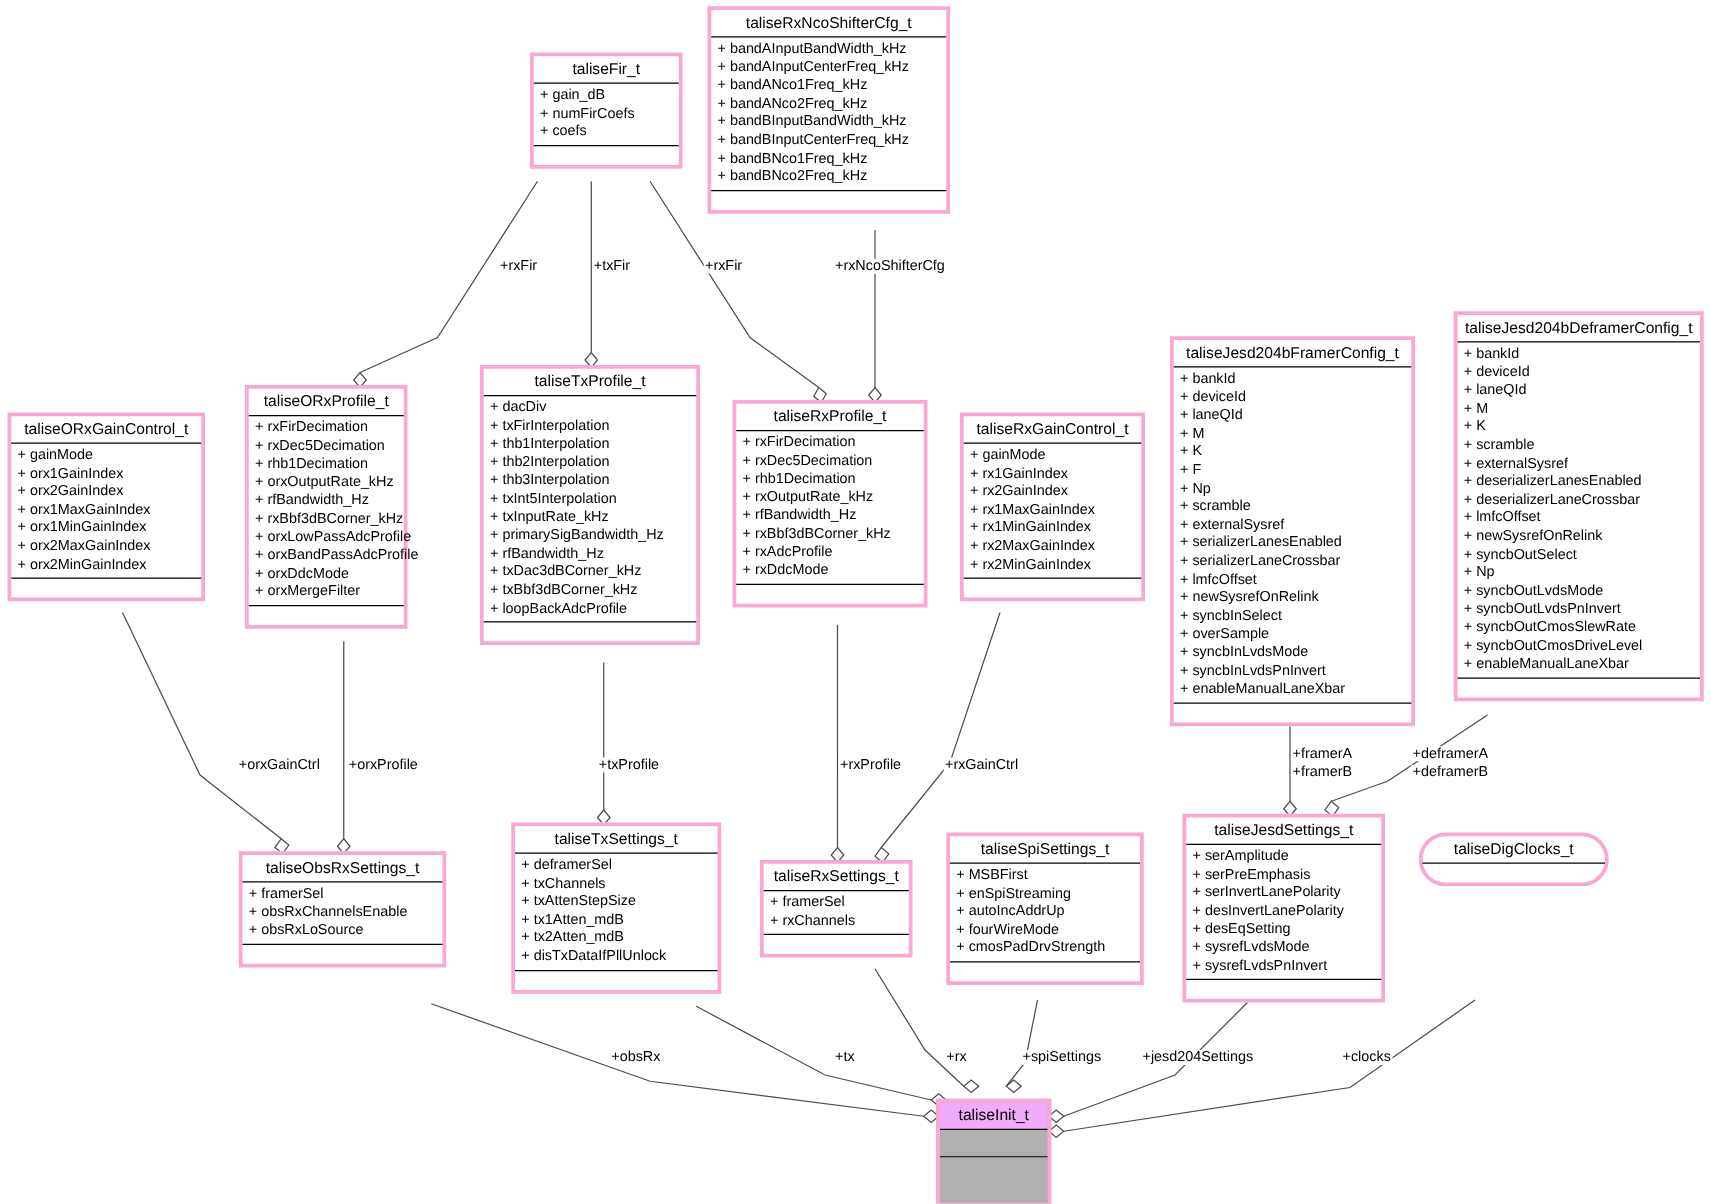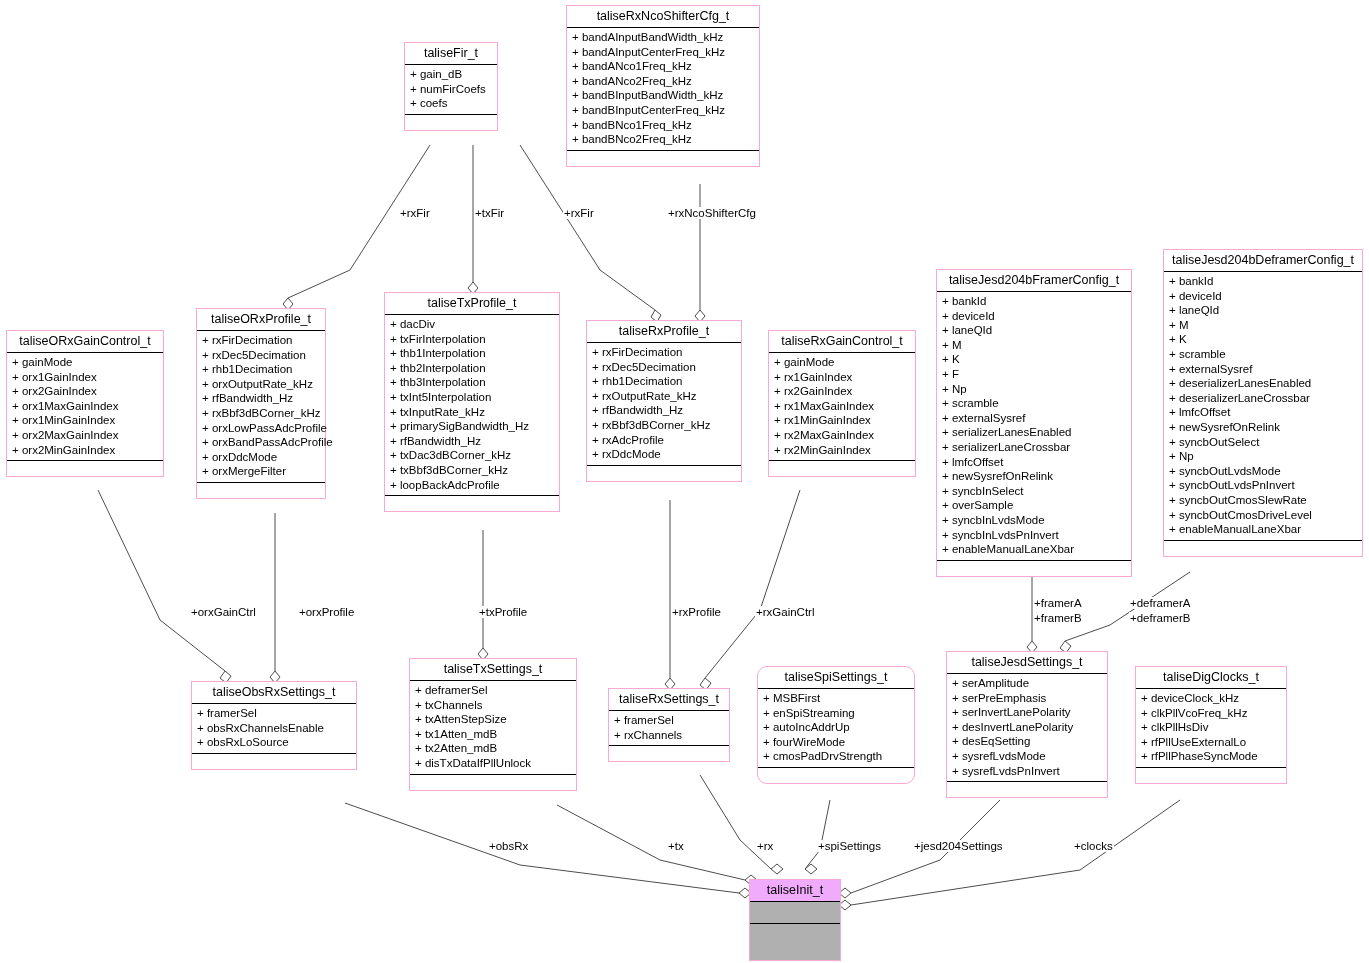--- a/index.html
+++ b/index.html
@@ -18,21 +18,21 @@
   svg.edges {
     position: absolute;
     left: 0;
     top: 0;
     width: 1369px;
     height: 963px;
     pointer-events: none;
   }
   .uml-class {
     position: absolute;
-    border: 1px solid #f9a8d4;
+    border: 3px solid #f9a8d4;
     background: #ffffff;
     box-sizing: border-box;
     font-size: 11.5px;
     color: #000000;
   }
   .uml-class .title {
     text-align: center;
     padding: 3px 6px 4px 6px;
     border-bottom: 1px solid #000000;
     white-space: nowrap;
@@ -140,21 +140,21 @@
       <div>+ bandANco1Freq_kHz</div>
       <div>+ bandANco2Freq_kHz</div>
       <div>+ bandBInputBandWidth_kHz</div>
       <div>+ bandBInputCenterFreq_kHz</div>
       <div>+ bandBNco1Freq_kHz</div>
       <div>+ bandBNco2Freq_kHz</div>
     </div>
     <div class="ops"></div>
   </div>
 
-  <div class="uml-class" style="left:404px; top:42px; width:94px;">
+  <div class="uml-class" style="left:424px; top:42px; width:122px;">
     <div class="title">taliseFir_t</div>
     <div class="attrs">
       <div>+ gain_dB</div>
       <div>+ numFirCoefs</div>
       <div>+ coefs</div>
     </div>
     <div class="ops"></div>
   </div>
 
   <div class="uml-class" style="left:6px; top:330px; width:158px;">
@@ -311,21 +311,21 @@
 
   <div class="uml-class" style="left:608px; top:688px; width:122px;">
     <div class="title">taliseRxSettings_t</div>
     <div class="attrs">
       <div>+ framerSel</div>
       <div>+ rxChannels</div>
     </div>
     <div class="ops"></div>
   </div>
 
-  <div class="uml-class" style="left:757px; top:666px; width:158px;border-radius:10px;">
+  <div class="uml-class" style="left:757px; top:666px; width:158px;">
     <div class="title">taliseSpiSettings_t</div>
     <div class="attrs">
       <div>+ MSBFirst</div>
       <div>+ enSpiStreaming</div>
       <div>+ autoIncAddrUp</div>
       <div>+ fourWireMode</div>
       <div>+ cmosPadDrvStrength</div>
     </div>
     <div class="ops"></div>
   </div>
@@ -337,44 +337,37 @@
       <div>+ serPreEmphasis</div>
       <div>+ serInvertLanePolarity</div>
       <div>+ desInvertLanePolarity</div>
       <div>+ desEqSetting</div>
       <div>+ sysrefLvdsMode</div>
       <div>+ sysrefLvdsPnInvert</div>
     </div>
     <div class="ops"></div>
   </div>
 
-  <div class="uml-class" style="left:1135px; top:666px; width:152px;">
+  <div class="uml-class" style="left:1135px; top:666px; width:152px;border-radius:27px;">
     <div class="title">taliseDigClocks_t</div>
-    <div class="attrs">
-      <div>+ deviceClock_kHz</div>
-      <div>+ clkPllVcoFreq_kHz</div>
-      <div>+ clkPllHsDiv</div>
-      <div>+ rfPllUseExternalLo</div>
-      <div>+ rfPllPhaseSyncMode</div>
-    </div>
     <div class="ops"></div>
   </div>
 
   <div class="uml-class highlight" style="left:749px; top:879px; width:92px;">
     <div class="title">taliseInit_t</div>
     <div class="attrs" style="min-height:16px;"></div>
     <div class="ops"></div>
   </div>
 
   <div class="edge-label" style="left:399px; top:207px;">+rxFir</div>
   <div class="edge-label" style="left:474px; top:207px;">+txFir</div>
   <div class="edge-label" style="left:563px; top:207px;">+rxFir</div>
   <div class="edge-label" style="left:667px; top:207px;">+rxNcoShifterCfg</div>
   <div class="edge-label" style="left:190px; top:606px;">+orxGainCtrl</div>
-  <div class="edge-label" style="left:278px; top:606px;margin-left:20px;">+orxProfile</div>
+  <div class="edge-label" style="left:278px; top:606px;">+orxProfile</div>
   <div class="edge-label" style="left:478px; top:606px;">+txProfile</div>
   <div class="edge-label" style="left:671px; top:606px;">+rxProfile</div>
   <div class="edge-label" style="left:755px; top:606px;">+rxGainCtrl</div>
   <div class="edge-label" style="left:1033px; top:597px;">+framerA</div>
   <div class="edge-label" style="left:1033px; top:612px;">+framerB</div>
   <div class="edge-label" style="left:1129px; top:597px;">+deframerA</div>
   <div class="edge-label" style="left:1129px; top:612px;">+deframerB</div>
   <div class="edge-label" style="left:488px; top:840px;">+obsRx</div>
   <div class="edge-label" style="left:667px; top:840px;">+tx</div>
   <div class="edge-label" style="left:756px; top:840px;">+rx</div>

